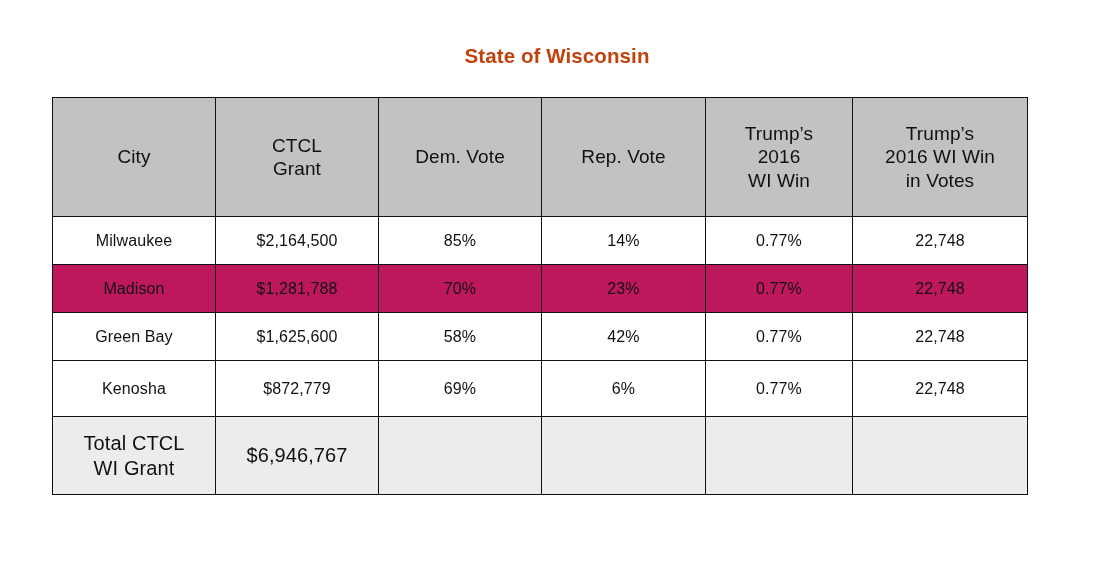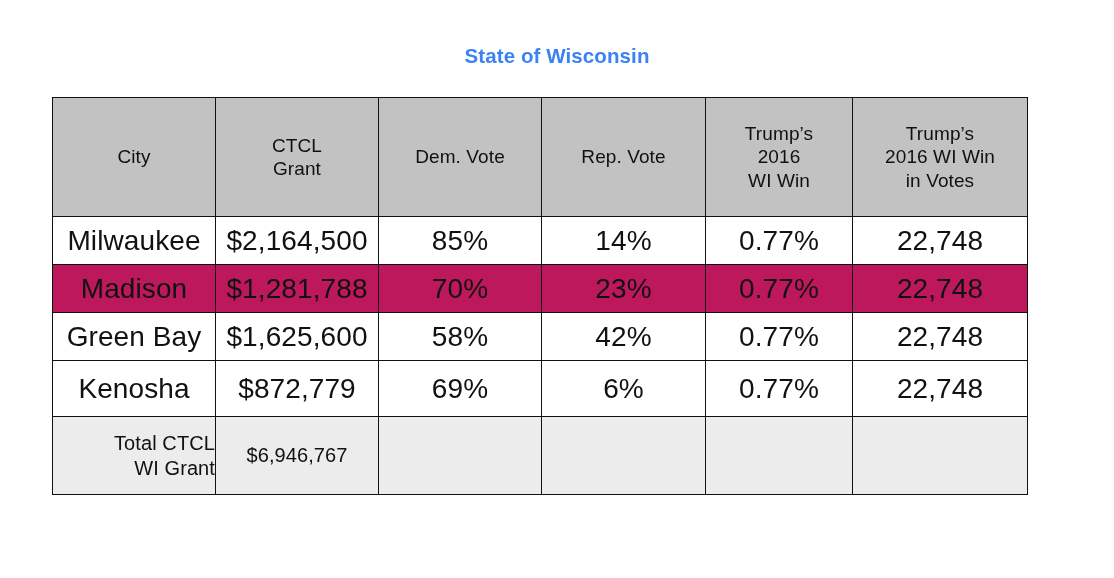--- a/index.html
+++ b/index.html
@@ -18,21 +18,21 @@
 
   #page-title {
     position: absolute;
     top: 44px;
     left: 0;
     width: 1114px;
     text-align: center;
     font-size: 20.5px;
     font-weight: bold;
     letter-spacing: 0.1px;
-    color: #3b82f6;
+    color: #c2410c;
   }
 
   #grant-table {
     position: absolute;
     left: 52px;
     top: 97px;
     width: 975px;
     border-collapse: collapse;
     table-layout: fixed;
   }
@@ -63,21 +63,21 @@
   .col-city  { width: 163px; }
   .col-grant { width: 163px; }
   .col-dem   { width: 163px; }
   .col-rep   { width: 164px; }
   .col-win   { width: 147px; }
   .col-votes { width: 175px; }
 
   
   tbody tr.data-row td {
     height: 47px;
-    font-size: 28px;
+    font-size: 16px;
     letter-spacing: 0.1px;
   }
   tbody tr.shaded td { background: #be185d; }
   tbody tr.plain  td { background: #ffffff; }
 
   
   tbody tr.tall-row td { height: 55px; }
   tbody tr.tall-row td.raised {
     vertical-align: top;
     padding-top: 4px;
@@ -88,21 +88,21 @@
   }
 
   
   tbody tr.total-row td {
     height: 77px;
     background: #ececec;
     font-size: 20px;
     line-height: 1.25;
     letter-spacing: 0.1px;
   }
-  tbody tr.total-row td.total-label .tl { display: block; text-align: right; }
+  tbody tr.total-row td.total-label .tl { display: block; }
   tbody tr.total-row td.total-value {
     vertical-align: top;
     padding-top: 10px;
   }
 </style>
 </head>
 <body>
 
 <div id="page-title">State of Wisconsin</div>
 

